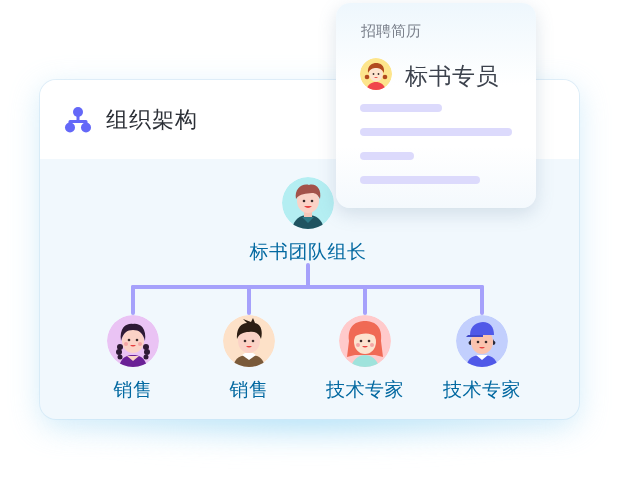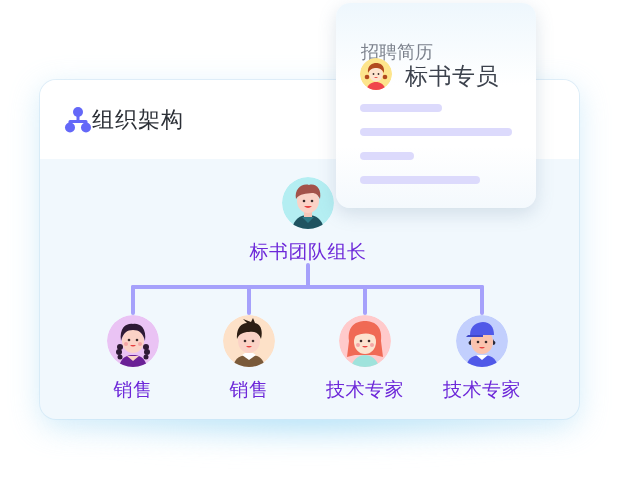--- a/index.html
+++ b/index.html
@@ -17,39 +17,39 @@
     position: absolute; left: 40px; top: 80px; width: 539px; height: 339px;
     border-radius: 16px; background: #f1f8fd;
     box-shadow: 0 8px 30px rgba(160,215,245,0.45), 0 0 0 1px rgba(225,238,248,0.8);
     overflow: hidden;
   }
   .org-header {
     height: 79px; background: #ffffff;
     display: flex; align-items: center; padding-left: 24px;
   }
   .org-icon { width: 28px; height: 28px; display: block; }
-  .org-title { font-size: 22px; color: #2b2f36; letter-spacing: 1px; }
+  .org-title { margin-left: 14px; font-size: 22px; color: #2b2f36; letter-spacing: 1px; }
 
   .org-body { position: absolute; left: 0; top: 79px; width: 100%; height: 260px; }
 
   .node { position: absolute; display: flex; flex-direction: column; align-items: center; }
   .avatar {
     width: 52px; height: 52px; border-radius: 50%; overflow: hidden; display: block;
   }
-  .node-label { margin-top: 10px; font-size: 19px; color: #6d28d9; white-space: nowrap; letter-spacing: 0.5px; font-family: Liberation Serif, serif; }
+  .node-label { margin-top: 10px; font-size: 19px; color: #0369a1; white-space: nowrap; letter-spacing: 0.5px; font-family: Liberation Serif, serif; }
 
   .connector { position: absolute; background: #a6a1fb; border-radius: 2px; }
 
   .resume-card {
     position: absolute; left: 336px; top: 3px; width: 200px; height: 205px;
     border-radius: 14px;
     background: linear-gradient(180deg, #eef7fd 0%, #ffffff 40%, #ffffff 70%, #f4f9fd 100%);
     box-shadow: 0 6px 18px rgba(100,130,160,0.22);
   }
-  .resume-title { position: absolute; left: 25px; top: 37px; font-size: 18px; color: #7b818c; }
+  .resume-title { position: absolute; left: 25px; top: 19px; font-size: 15px; color: #7b818c; }
   .resume-avatar { position: absolute; left: 24px; top: 55px; width: 32px; height: 32px; border-radius: 50%; overflow: hidden; }
   .resume-name { position: absolute; left: 69px; top: 58px; font-size: 23px; color: #3c424d; letter-spacing: 0.5px; }
   .bar { position: absolute; left: 24px; height: 8px; border-radius: 4px; background: #dcdafc; }
 </style>
 </head>
 <body>
 
 <div class="glow"></div>
 
 <div class="org-card">

